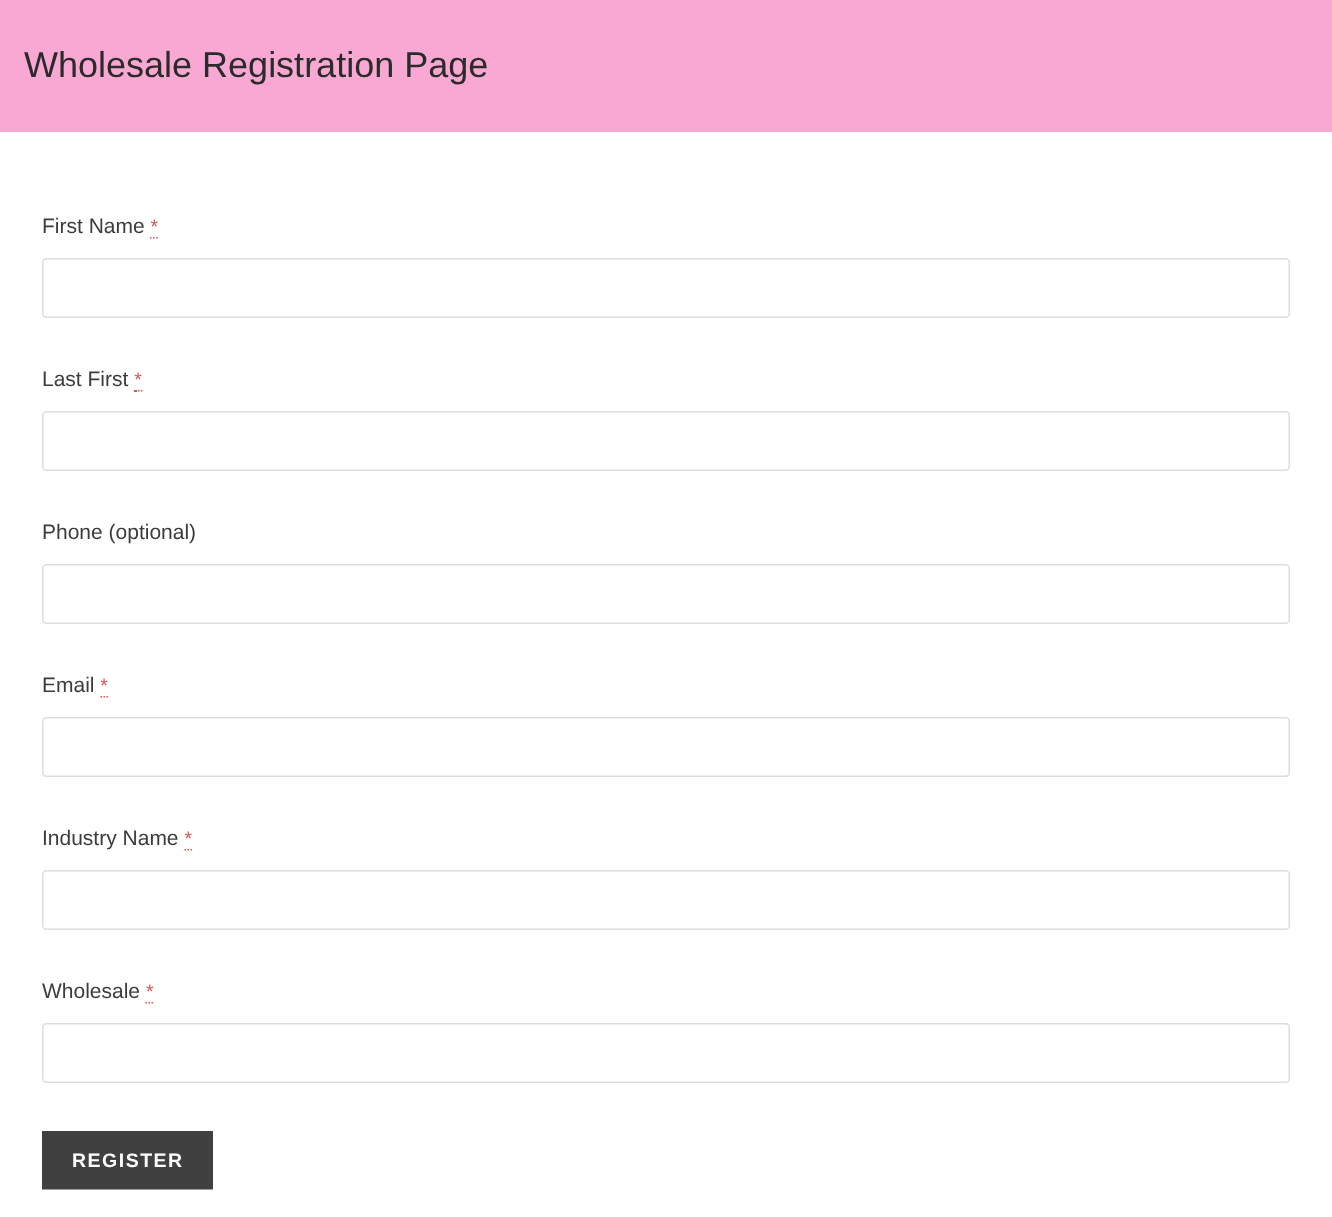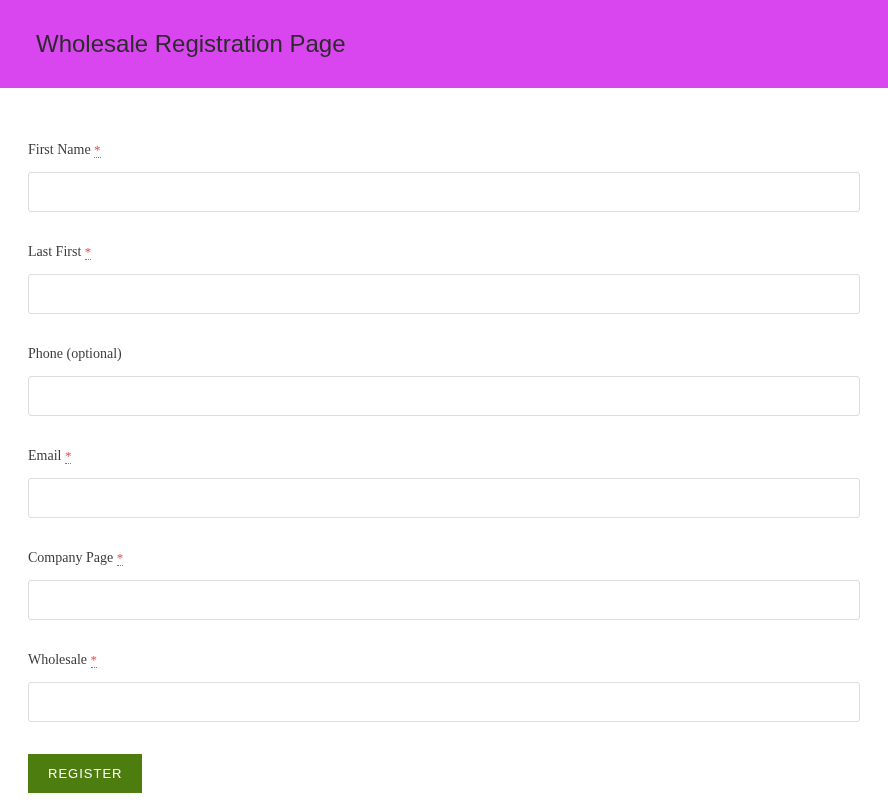--- a/index.html
+++ b/index.html
@@ -7,41 +7,40 @@
       margin: 0;
       padding: 0;
     }
     body {
       font-family: Arial, Helvetica, sans-serif;
       background: #ffffff;
       color: #333;
       width: 888px;
     }
     .header-bar {
-      background: #d946ef;
-      padding: 30px 36px;
+      background: #f9a8d4;
+      padding: 30px 16px;
     }
     .header-bar h1 {
       font-size: 24px;
       font-weight: 400;
       color: #2b2b2b;
     }
     .form-wrap {
       padding: 54px 28px 20px 28px;
       background: #fff;
     }
     .form-group {
       margin-bottom: 32px;
     }
     .form-group label {
       display: block;
       font-size: 14px;
       color: #3c3c3c;
       margin-bottom: 14px;
-      font-family: Liberation Serif, serif;
     }
     .required-mark {
       color: #d9534f;
       border-bottom: 1px dotted #d9534f;
       font-size: 13px;
     }
     .form-group input[type="text"],
     .form-group input[type="email"],
     .form-group input[type="tel"] {
       width: 100%;
@@ -57,26 +56,26 @@
       width: 100%;
       height: 40px;
       padding: 8px 10px;
       font-size: 14px;
       border: 1px solid #ddd;
       border-radius: 3px;
       background: #fff;
       outline: none;
     }
     .register-btn {
-      background: #4d7c0f;
+      background: #404040;
       color: #fff;
       border: none;
       padding: 12px 20px;
       font-size: 13px;
-      font-weight: 400;
+      font-weight: 700;
       letter-spacing: 1px;
       cursor: pointer;
       margin-bottom: 36px;
       text-transform: uppercase;
       display: inline-block;
     }
   </style>
 </head>
 <body>
 
@@ -112,21 +111,21 @@
   <div class="form-group">
     <label>
       <span>Email</span>
       <span class="required-mark">*</span>
     </label>
     <input type="email" style="">
   </div>
 
   <div class="form-group">
     <label>
-      <span>Company Page</span>
+      <span>Industry Name</span>
       <span class="required-mark">*</span>
     </label>
     <input type="text" style="">
   </div>
 
   <div class="form-group industry-group">
     <label>
       <span>Wholesale</span>
       <span class="required-mark">*</span>
     </label>

